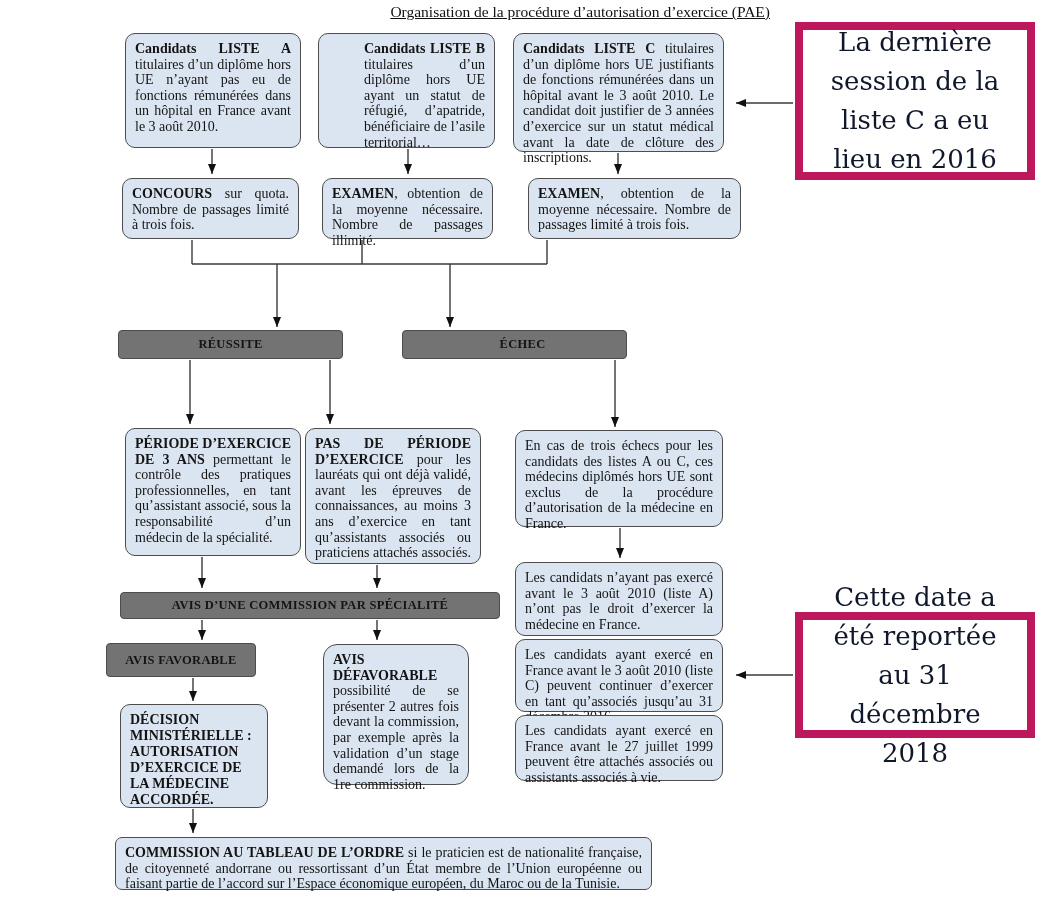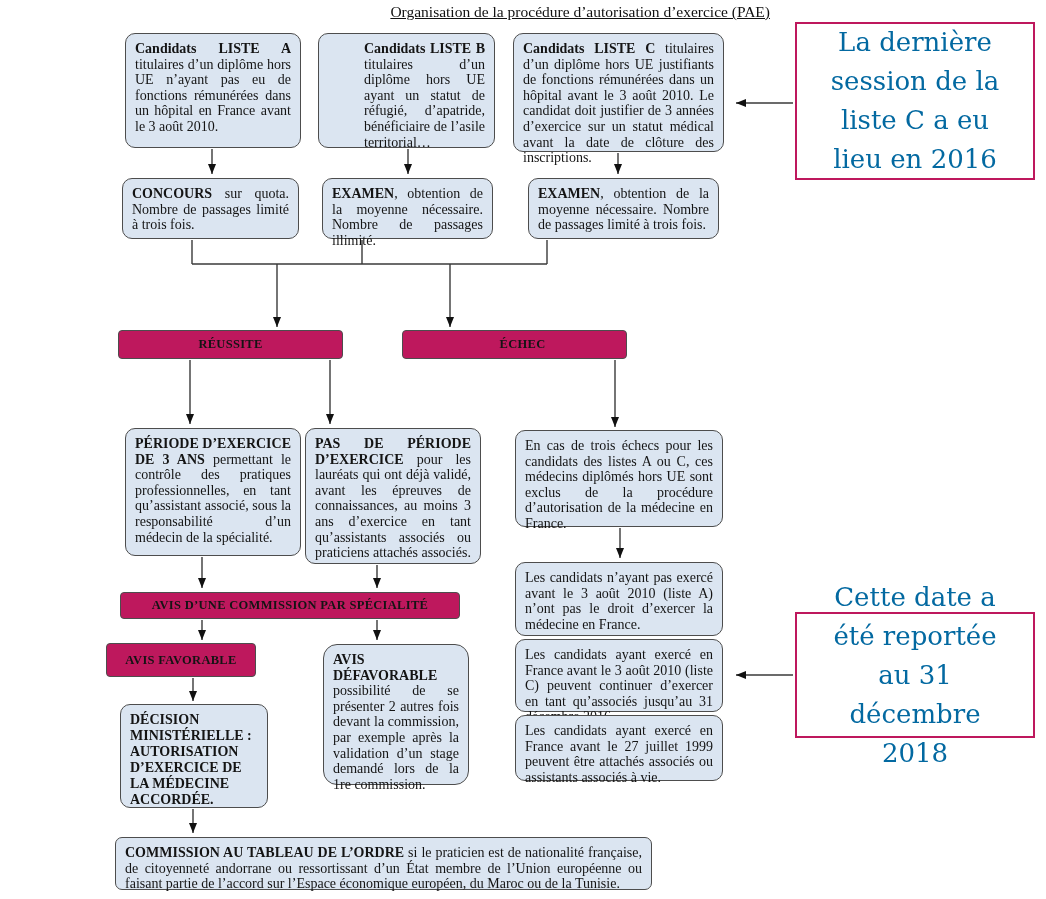--- a/index.html
+++ b/index.html
@@ -26,38 +26,38 @@
     font-size:14px;
     line-height:15.6px;
     text-align:justify;
     box-sizing:border-box;
     color:#141414;
   }
   .box .b{font-weight:bold;}
   .box .bblock{font-weight:bold;display:block;}
   .label-box{
     position:absolute;
-    background:#be185d;
+    background:#737373;
     border:1.4px solid #4d4d4d;
     border-radius:4px;
     display:flex;align-items:center;justify-content:center;
     font-weight:bold;font-size:12.5px;letter-spacing:.3px;
     box-sizing:border-box;text-align:center;
     color:#141414;
   }
   .boldall{font-weight:bold;text-align:left;line-height:16px;}
   .callout{
     position:absolute;
     background:#ffffff;
-    border:2px solid #be185d;
+    border:8px solid #be185d;
     display:flex;align-items:center;justify-content:center;
     text-align:center;
     font-family:"DejaVu Serif",serif;
     font-size:26px;line-height:39px;
-    color:#0369a1;
+    color:#0f172a;
     box-sizing:border-box;
     padding:2px 24px;
   }
   svg#connectors{position:absolute;left:0;top:0;pointer-events:none;}
   svg#connectors line{stroke:#3a3a3a;stroke-width:1.4;}
 </style>
 </head>
 <body>
 
 <div id="stage">
@@ -106,21 +106,21 @@
   <div class="callout" style="left:795px;top:22px;width:240px;height:158px;">
     <span>La dernière session de la liste C a eu lieu en 2016</span>
   </div>
 
   <div class="box" style="left:122px;top:178px;width:177px;height:61px;">
     <span class="b">CONCOURS</span><span> sur quota. Nombre de passages limité à trois fois.</span>
   </div>
   <div class="box" style="left:322px;top:178px;width:171px;height:61px;">
     <span class="b">EXAMEN</span><span>, obtention de la moyenne nécessaire. Nombre de passages illimité.</span>
   </div>
-  <div class="box" style="left:528px;top:178px;width:191px;height:61px;">
+  <div class="box" style="left:528px;top:178px;width:213px;height:61px;">
     <span class="b">EXAMEN</span><span>, obtention de la moyenne nécessaire. Nombre de passages limité à trois fois.</span>
   </div>
 
   <div class="label-box" style="left:118px;top:330px;width:225px;height:29px;">
     <span>RÉUSSITE</span>
   </div>
   <div class="label-box" style="left:402px;top:330px;width:225px;height:29px;padding-left:16px;">
     <span>ÉCHEC</span>
   </div>
 
@@ -141,21 +141,21 @@
     <span>Les candidats ayant exercé en France avant le 3 août 2010 (liste C) peuvent continuer d’exercer en tant qu’associés jusqu’au 31 décembre 2016.</span>
   </div>
   <div class="box" style="left:515px;top:715px;width:208px;height:66px;">
     <span>Les candidats ayant exercé en France avant le 27 juillet 1999 peuvent être attachés associés ou assistants associés à vie.</span>
   </div>
 
   <div class="callout" style="left:795px;top:612px;width:240px;height:126px;">
     <span>Cette date a été reportée au 31 décembre 2018</span>
   </div>
 
-  <div class="label-box" style="left:120px;top:592px;width:340px;height:27px;text-align:right;">
+  <div class="label-box" style="left:120px;top:592px;width:380px;height:27px;text-align:right;">
     <span>AVIS D’UNE COMMISSION PAR SPÉCIALITÉ</span>
   </div>
 
   <div class="label-box" style="left:106px;top:643px;width:150px;height:34px;">
     <span>AVIS FAVORABLE</span>
   </div>
   <div class="box" style="left:323px;top:644px;width:146px;height:141px;border-radius:14px;">
     <span class="bblock">AVIS DÉFAVORABLE</span><span>possibilité de se présenter 2 autres fois devant la commission, par exemple après la validation d’un stage demandé lors de la 1re commission.</span>
   </div>
 

